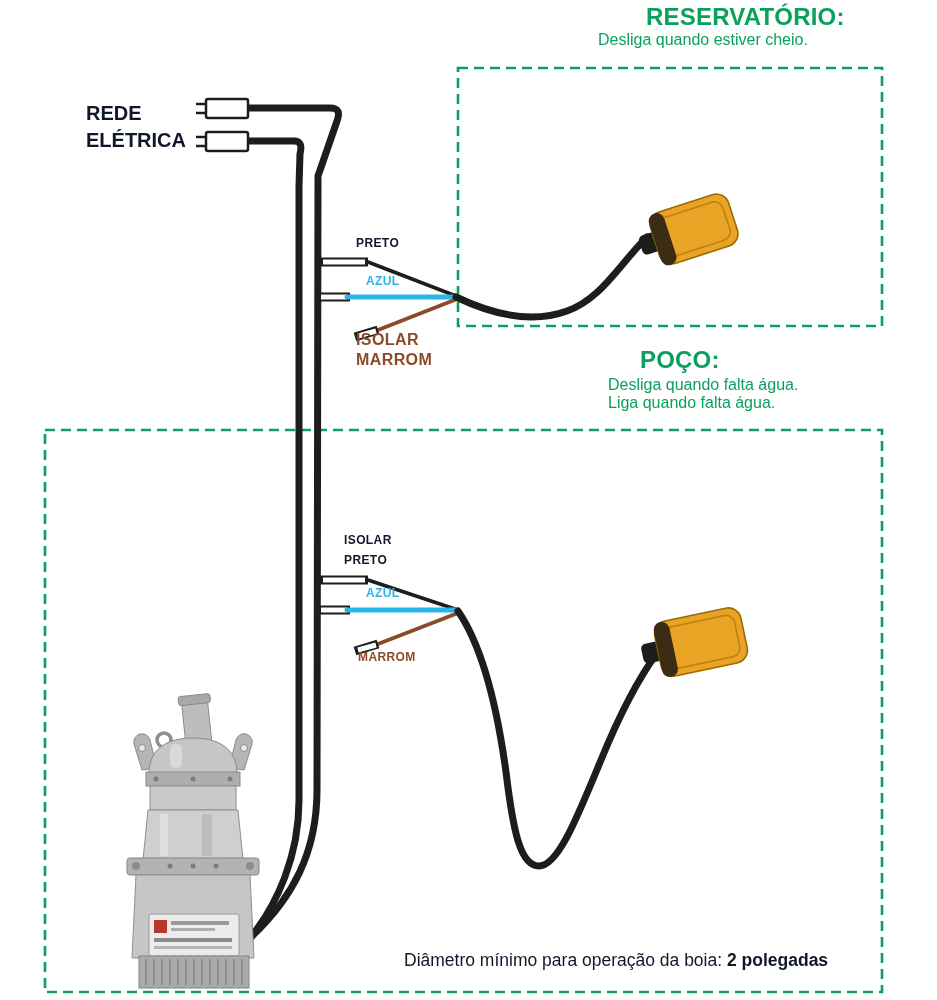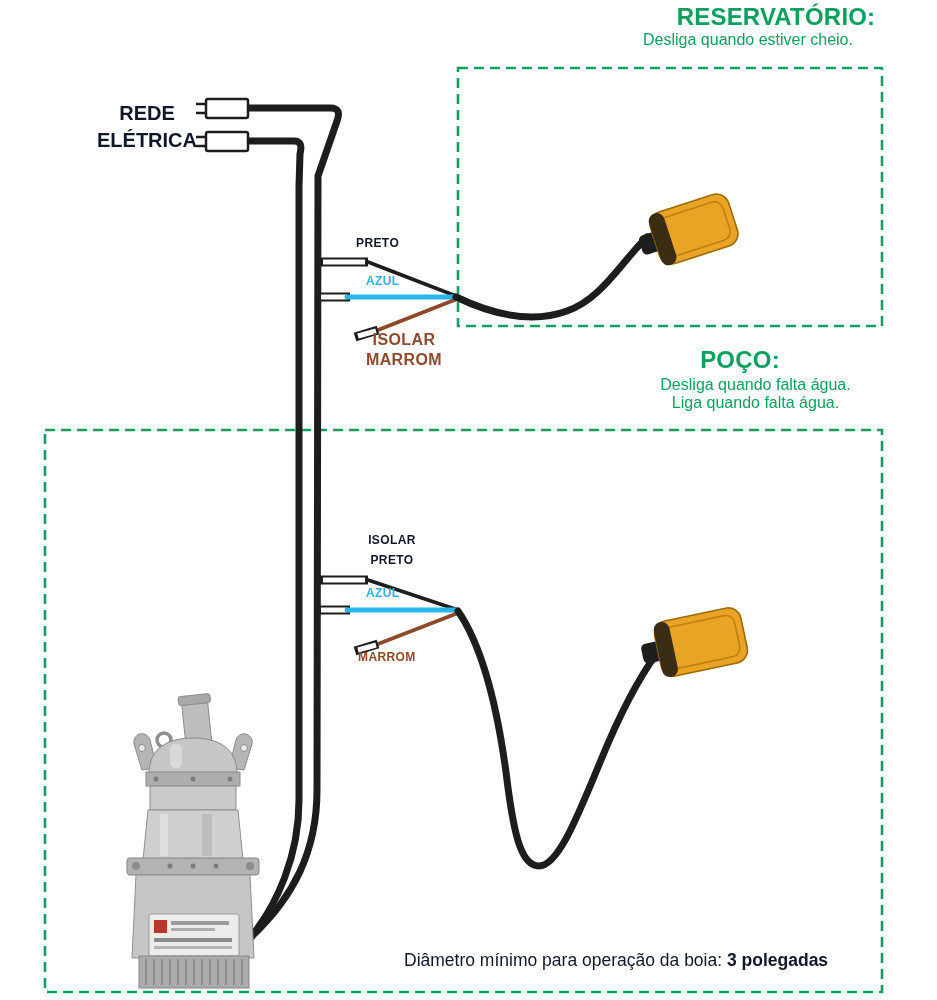--- a/index.html
+++ b/index.html
@@ -1,21 +1,21 @@
 <!DOCTYPE html>
 <html style="--c-green: #0ca05e; --c-cyan: #2ab5e8; --c-brown: #8d4a2b; --c-cable: #1d1d1b; --c-orange: #e9a426;"><head>
 <meta charset="utf-8">
 <style>
   * { margin:0; padding:0; box-sizing:border-box; }
   body { background:#ffffff; font-family:"Liberation Sans", sans-serif; }
   .canvas { position:relative; width:937px; height:1000px; background:#fff; overflow:hidden; }
   svg.layer { position:absolute; left:0; top:0; width:937px; height:1000px; }
 
   .lbl { position:absolute; white-space:nowrap; color:#0f172a; z-index:2; }
-  .center { text-align:center; }
+  .center { }
   .title-green { font-size:24px; font-weight:bold; color:var(--c-green,#0ca05e); letter-spacing:.2px; }
   .sub-green { font-size:16px; color:var(--c-green,#0ca05e); }
   .power-lbl { font-size:20px; font-weight:bold; line-height:27px; }
   .wire-lbl { font-size:12px; font-weight:bold; letter-spacing:.4px; }
   .wire-lbl.two { line-height:20px; }
   .c-cyan { color:var(--c-cyan,#2ab5e8);text-align:right; }
   .c-brown { color:var(--c-brown,#8d4a2b); }
   .footer-lbl { font-size:17.5px; }
   .footer-lbl b { font-weight:bold; }
 
@@ -186,16 +186,16 @@
   <div class="lbl sub-green center" style="left:608px; top:394px; width:295px;">Liga quando falta água.</div>
 
   <div class="lbl wire-lbl two center" style="left:344px; top:530px; width:96px;">
     <span style="display:block;">ISOLAR</span>
     <span style="display:block;">PRETO</span>
   </div>
   <div class="lbl wire-lbl c-cyan" style="left:366px; top:586px;">AZUL</div>
   <div class="lbl wire-lbl c-brown" style="left:358px; top:650px;">MARROM</div>
 
   <div class="lbl footer-lbl" style="left:404px; top:950px;">
-    <span>Diâmetro mínimo para operação da boia: </span><b>3 polegadas</b>
+    <span>Diâmetro mínimo para operação da boia: </span><b>2 polegadas</b>
   </div>
 
 </div>
 
 </body></html>

